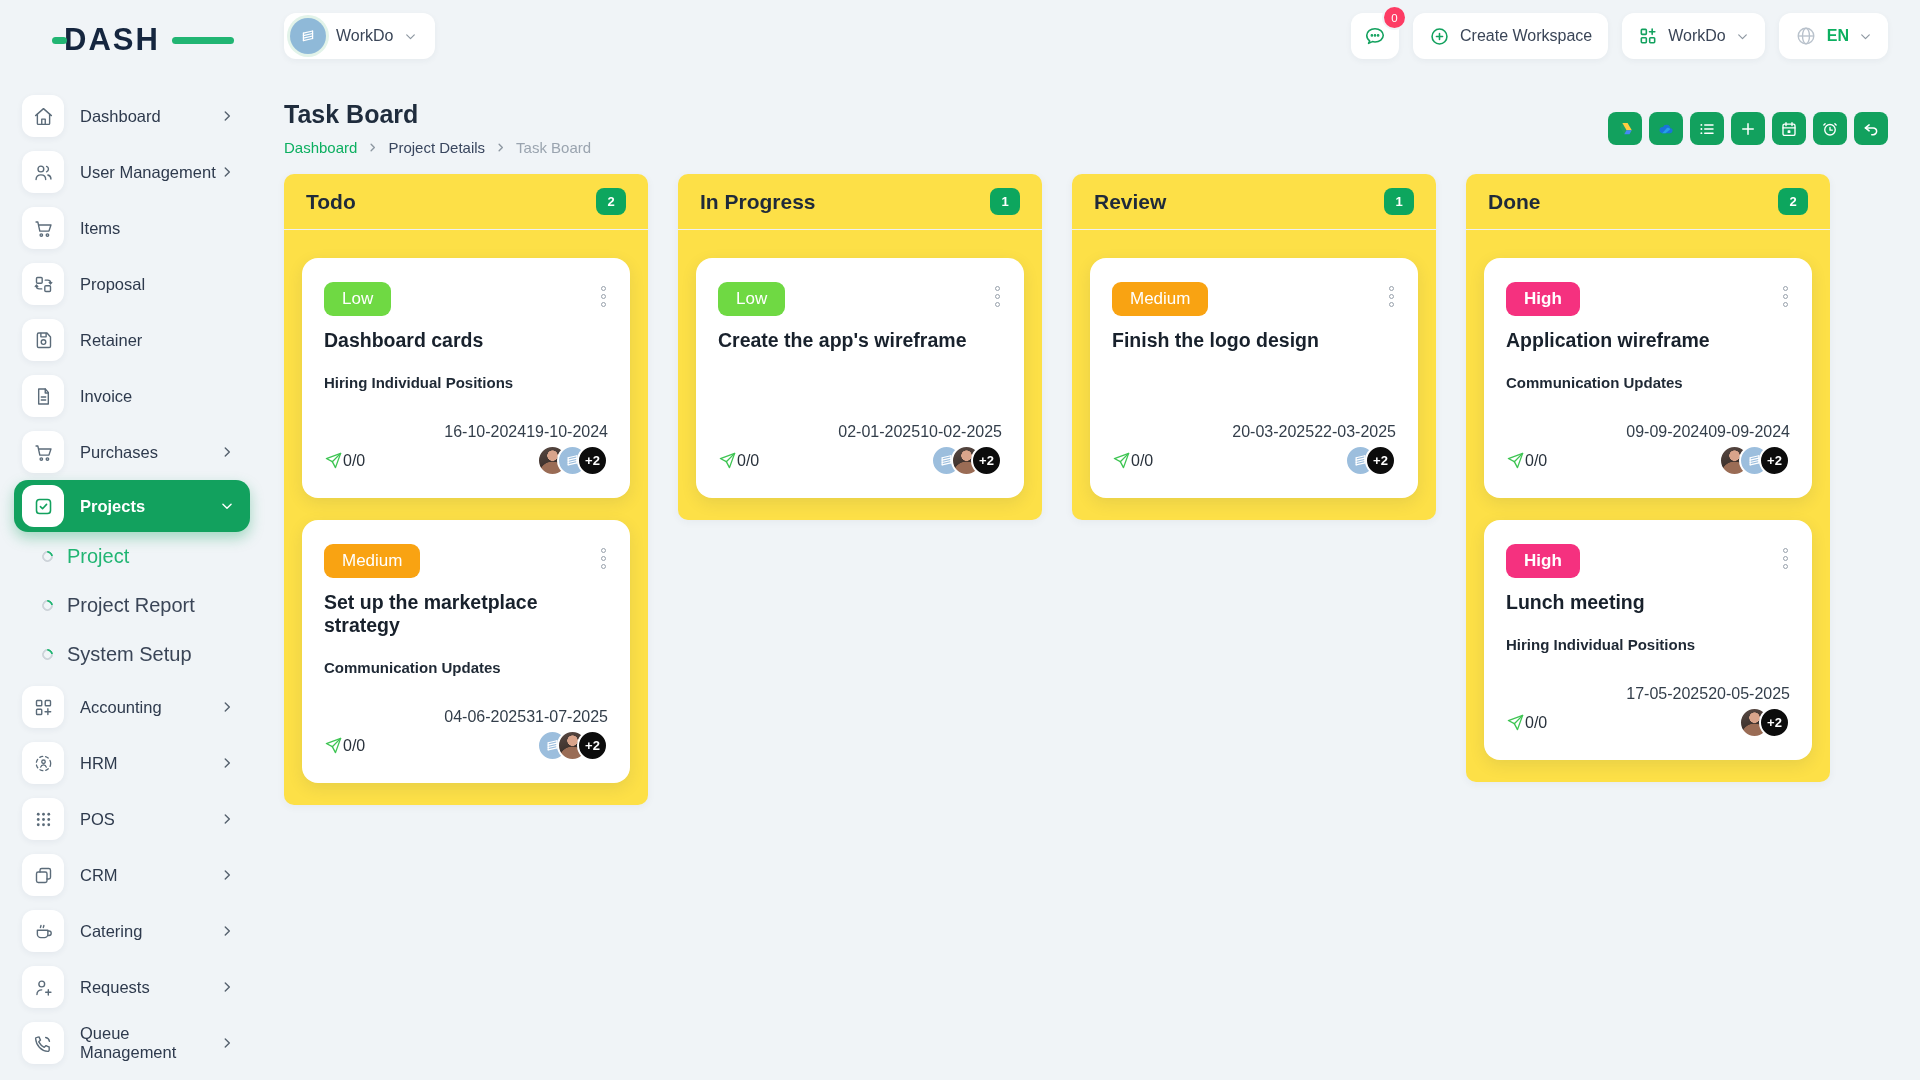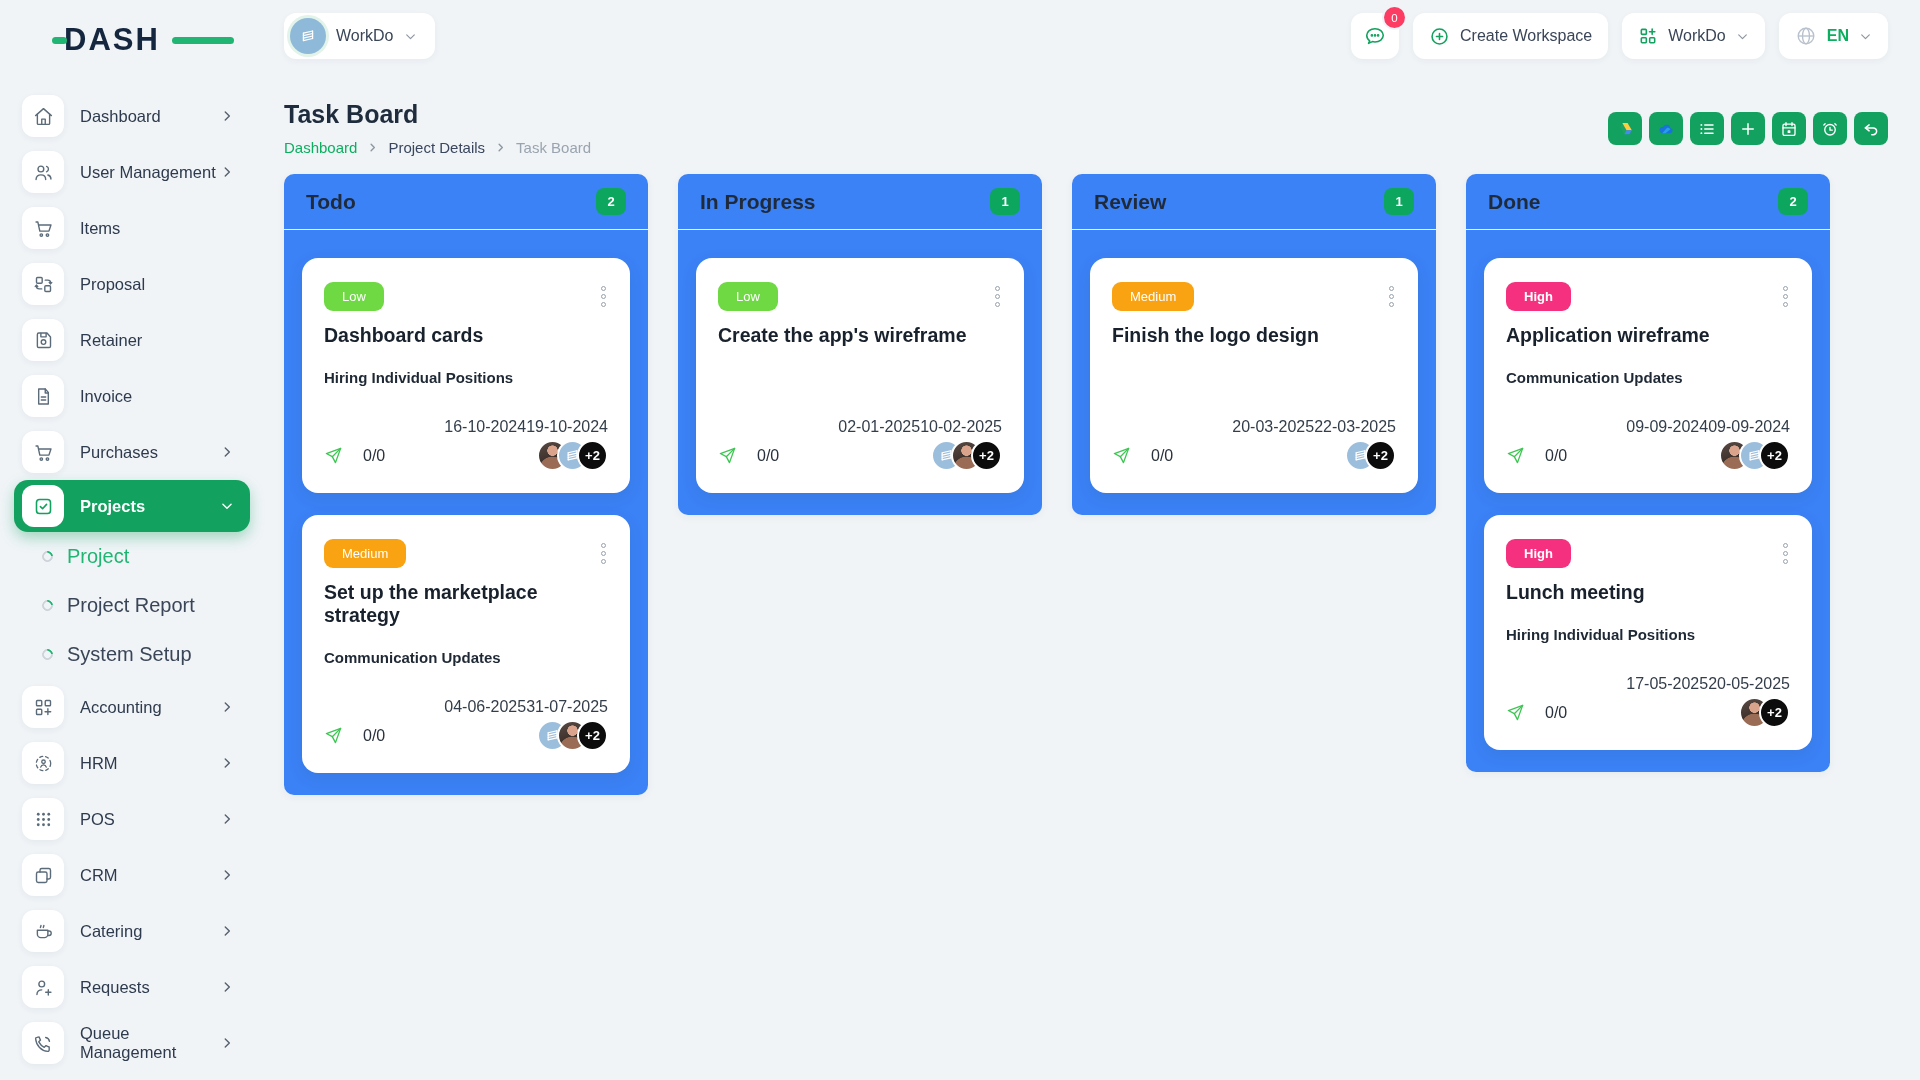--- a/index.html
+++ b/index.html
@@ -61,40 +61,40 @@
   .crumb-cur  { color:#9aa4af; }
   .crumb-sep { color:#8d97a1; display:flex; } .crumb-sep svg { width:11px; height:11px; }
 
   .toolbar { margin-left:auto; margin-top:12px; display:flex; gap:7px; }
   .tbtn { width:34px; height:33px; border-radius:8px; background:#12a15e; border:none; display:flex; align-items:center;
           justify-content:center; cursor:pointer; color:#fff; }
   .tbtn svg { width:18px; height:18px; }
 
   
   .board { margin-top:18px; display:grid; grid-template-columns:repeat(4,364px); gap:30px; align-items:start; }
-  .column { background:#3b82f6; border-radius:10px; box-shadow:0 2px 8px rgba(35,56,81,.05); }
+  .column { background:#fde047; border-radius:10px; box-shadow:0 2px 8px rgba(35,56,81,.05); }
   .col-head { display:flex; align-items:center; justify-content:space-between; padding:14px 22px; border-bottom:1px solid #edf0f3; }
   .col-title { font-size:21px; font-weight:700; color:#1f2a3a; }
   .col-count { background:#0da65e; color:#fff; border-radius:8px; min-width:30px; height:27px; font-size:13px; font-weight:600;
                display:flex; align-items:center; justify-content:center; cursor:default; }
   .cards { padding:28px 18px 22px; display:flex; flex-direction:column; gap:22px; }
 
   .card { background:#fff; border-radius:16px; box-shadow:0 5px 16px rgba(35,56,81,.10); padding:24px 22px 22px; cursor:grab; }
   .card-top { display:flex; align-items:flex-start; justify-content:space-between; }
-  .prio { color:#fff; font-size:13px; border-radius:9px; padding:7px 18px; display:inline-block; }
+  .prio { color:#fff; font-size:17px; border-radius:9px; padding:7px 18px; display:inline-block; }
   .prio.low    { background:#6fd943; }
   .prio.medium { background:#f9a312;text-align:center; }
   .prio.high   { background:#f5317f;font-weight:bold; }
   .dots { display:flex; flex-direction:column; gap:3px; padding:4px 2px; cursor:pointer; }
   .dots i { width:5px; height:5px; border:1.4px solid #98a1ac; border-radius:50%; display:block; }
   .card-title { margin-top:13px; font-size:19.5px; font-weight:700; color:#18212c; cursor:pointer; }
   .card-proj  { margin-top:22px; min-height:19px; font-size:15px; font-weight:700; color:#1f2935; }
   .dates { margin-top:30px; display:flex; justify-content:flex-end; font-size:16px; color:#333e4a; }
   .card-bottom { margin-top:4px; display:flex; align-items:center; justify-content:space-between; }
-  .progress { display:flex; align-items:center; gap:20px; font-size:16px; color:#29323c; }
+  .progress { display:flex; align-items:center; gap:0; font-size:16px; color:#29323c; }
   .progress svg { width:19px; height:19px; }
   .avatars { display:flex; }
   .av { width:31px; height:31px; border-radius:50%; border:2px solid #fff; margin-left:-11px; flex:0 0 31px;
         display:flex; align-items:center; justify-content:center; cursor:pointer; }
   .av:first-child { margin-left:0; }
   .av.person { background:
       radial-gradient(circle at 50% 32%, #d9a48b 0 22%, rgba(0,0,0,0) 24%),
       radial-gradient(circle at 50% 104%, #9a6c55 0 42%, rgba(0,0,0,0) 44%),
       linear-gradient(160deg,#5a4a44,#271e1a); }
   .av.building { background:#9cbedd; }

